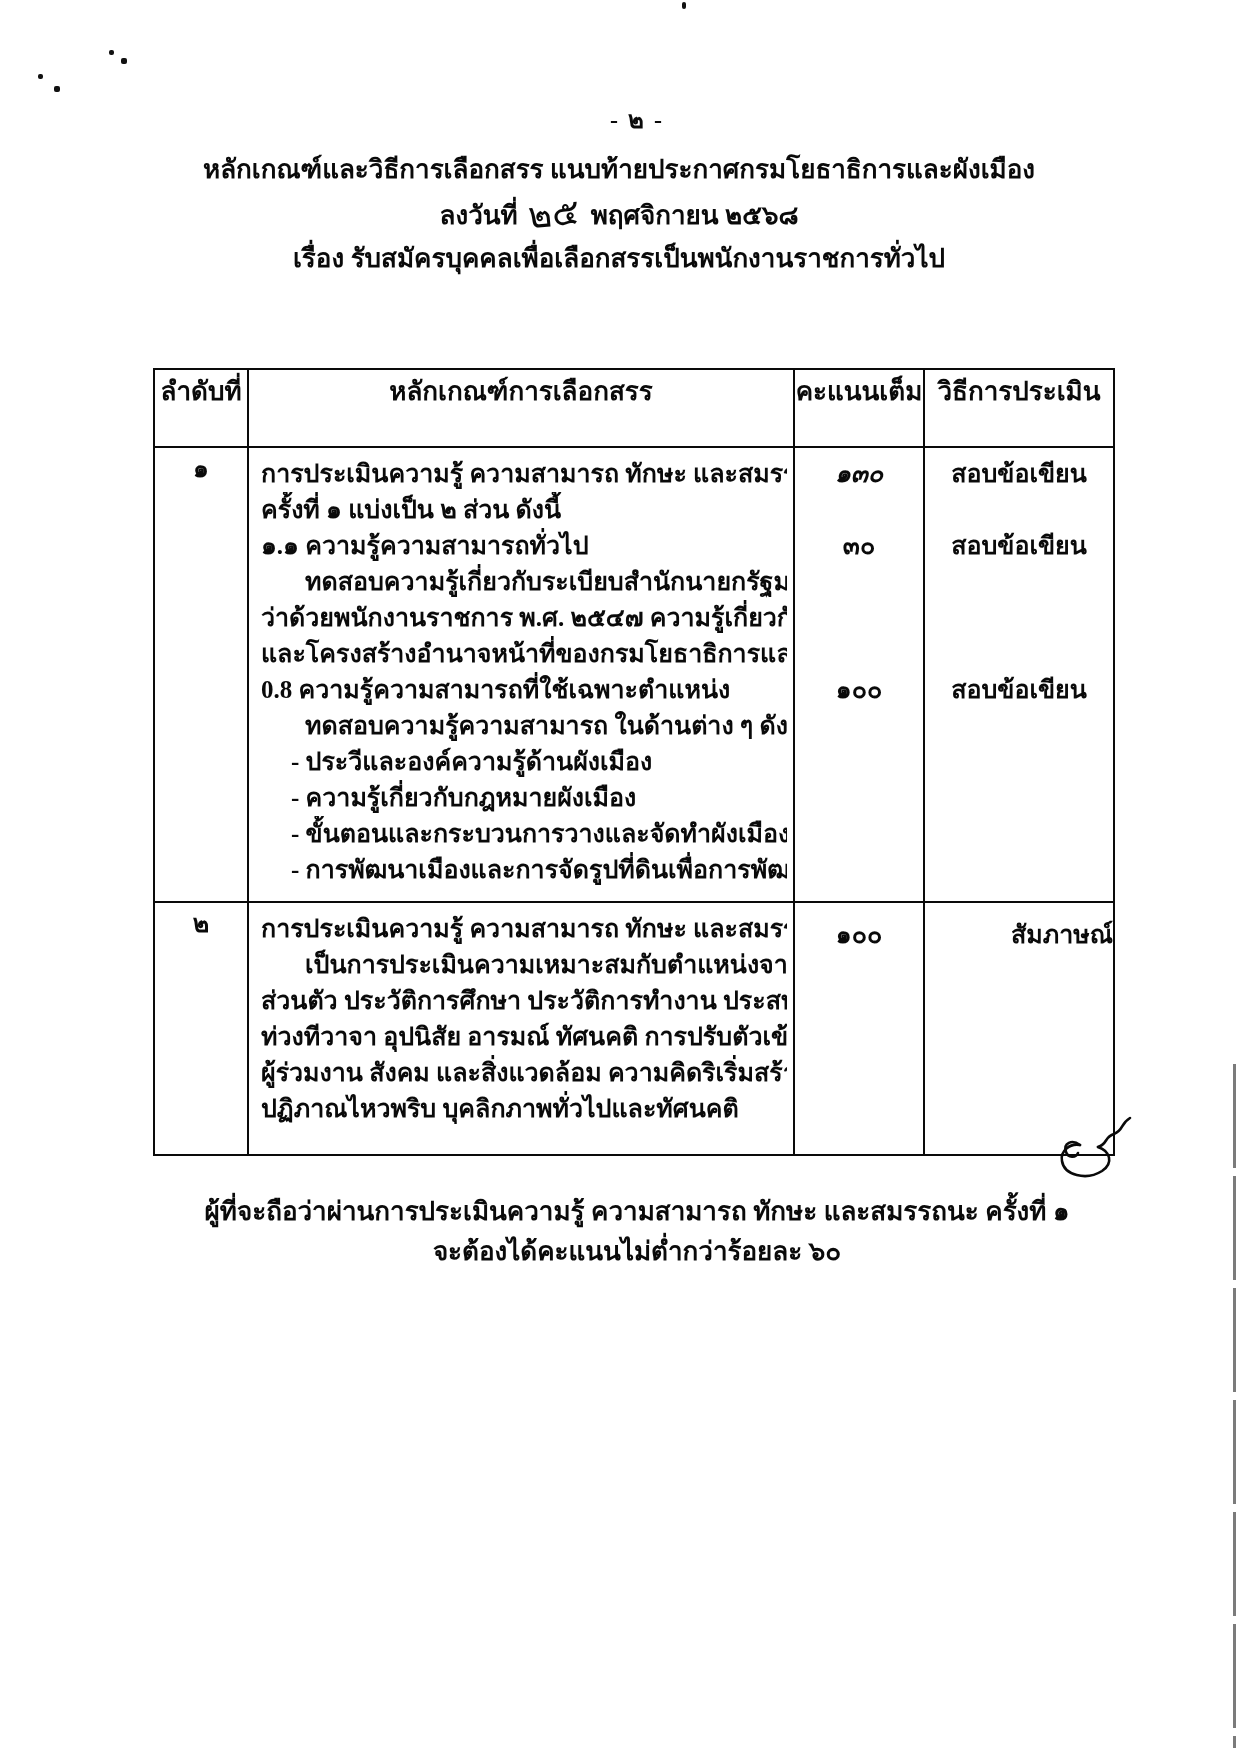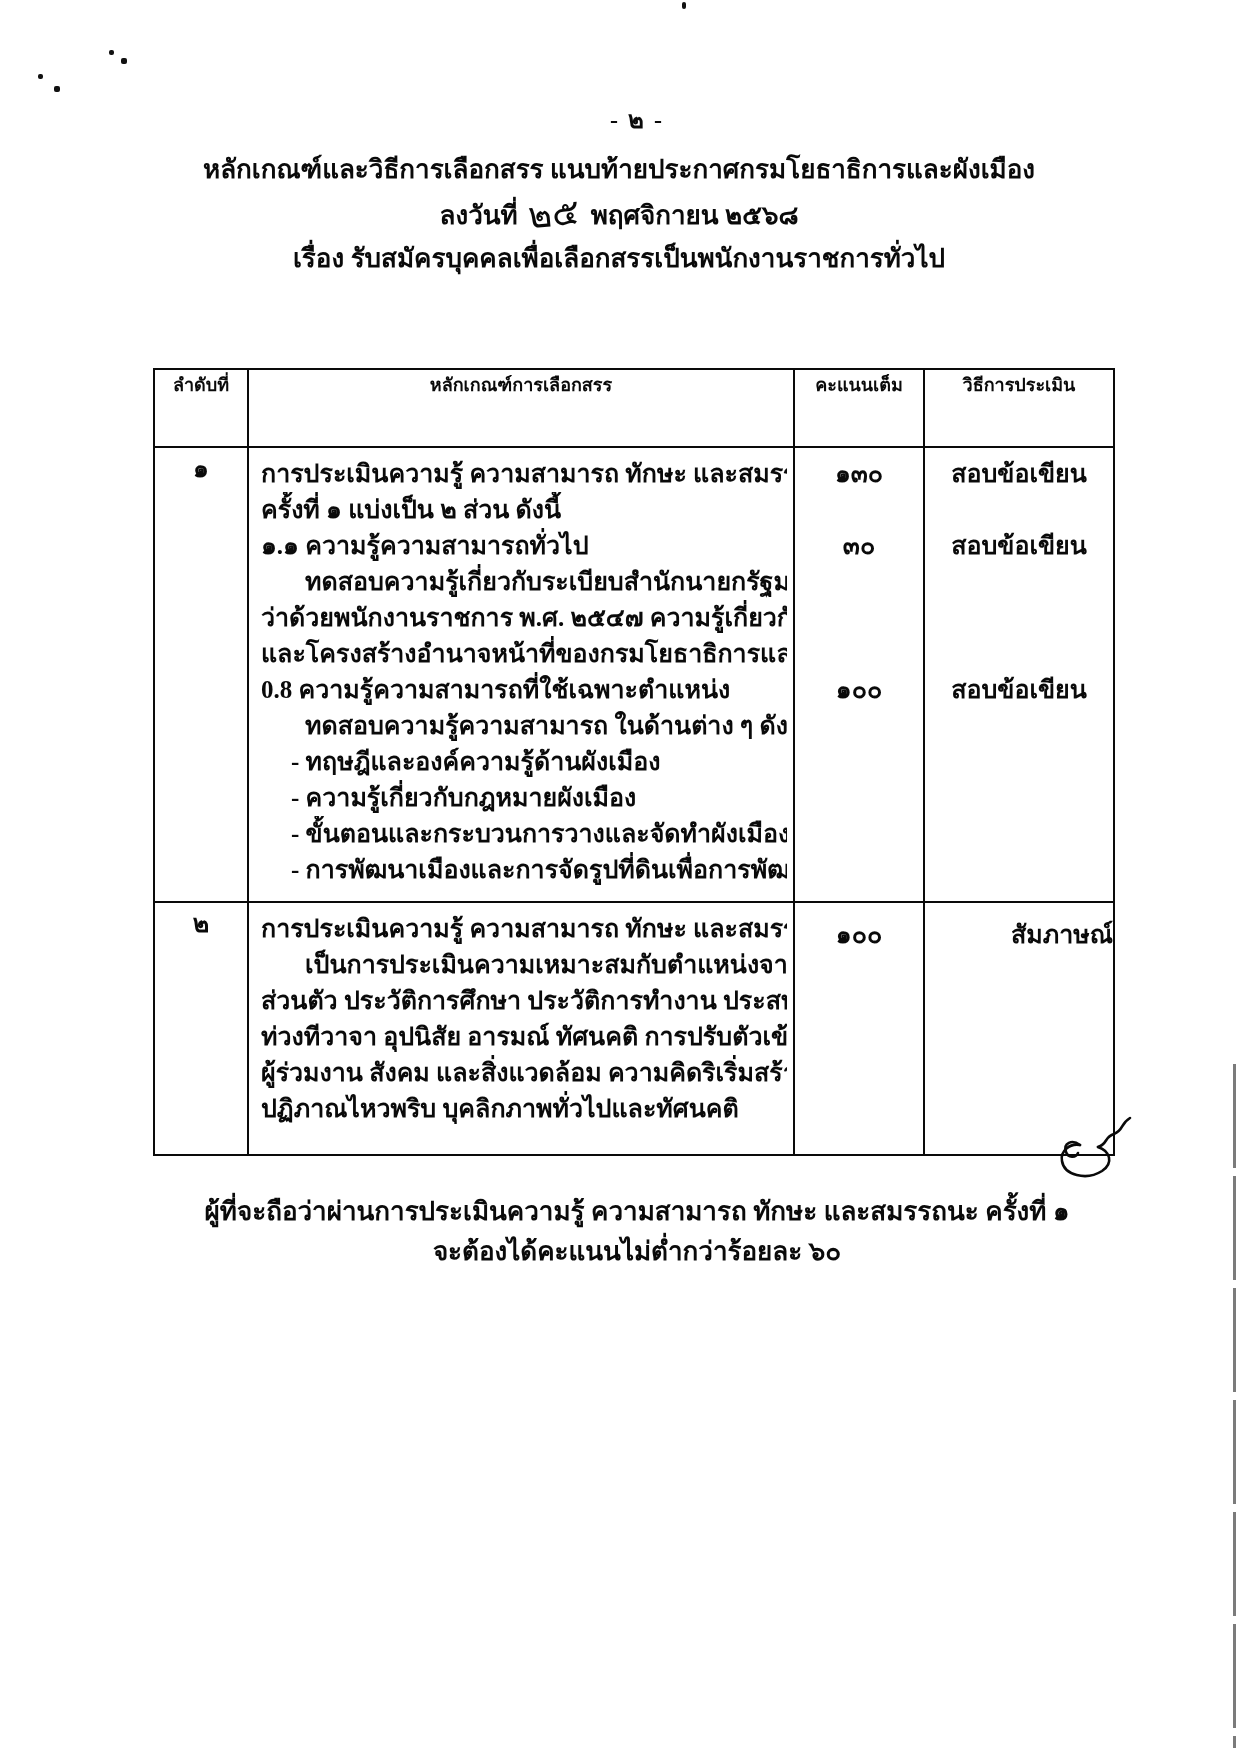--- a/index.html
+++ b/index.html
@@ -30,21 +30,21 @@
   table.criteria{
     position:absolute;left:153px;top:368px;width:960px;
     border-collapse:collapse;table-layout:fixed;
   }
   table.criteria td,table.criteria th{
     border:2.6px solid #0a0a0a;vertical-align:top;padding:0;
     font-weight:bold;color:#0a0a0a;
   }
   th.hdr{
     height:76px;text-align:center;vertical-align:middle;
-    font-size:18px;font-weight:bold;
+    font-size:26px;font-weight:bold;
   }
   td.no-cell{text-align:center;font-size:25px;padding-top:14px;}
   td.criteria-cell{position:relative;}
   .lines{padding:8px 6px 0 12px;}
   .cline{font-size:25px;line-height:36px;white-space:nowrap;overflow:hidden;}
   .ind-0{padding-left:0;}
   .ind-1{padding-left:30px;}
   .ind-2{padding-left:44px;}
   td.score-cell,td.method-cell{position:relative;font-size:25px;}
   .abs-val{
@@ -106,28 +106,28 @@
           <td class="criteria-cell">
             <div class="lines">
               <div class="cline ind-0">การประเมินความรู้ ความสามารถ ทักษะ และสมรรถนะ</div>
               <div class="cline ind-0">ครั้งที่ ๑ แบ่งเป็น ๒ ส่วน ดังนี้</div>
               <div class="cline ind-0">๑.๑ ความรู้ความสามารถทั่วไป</div>
               <div class="cline ind-2">ทดสอบความรู้เกี่ยวกับระเบียบสำนักนายกรัฐมนตรี</div>
               <div class="cline ind-0">ว่าด้วยพนักงานราชการ พ.ศ. ๒๕๔๗ ความรู้เกี่ยวกับภารกิจ</div>
               <div class="cline ind-0">และโครงสร้างอำนาจหน้าที่ของกรมโยธาธิการและผังเมือง</div>
               <div class="cline ind-0">0.8 ความรู้ความสามารถที่ใช้เฉพาะตำแหน่ง</div>
               <div class="cline ind-2">ทดสอบความรู้ความสามารถ ในด้านต่าง ๆ ดังนี้</div>
-              <div class="cline ind-1">- ทฤษฎีและองค์ความรู้ด้านผังเมือง</div>
+              <div class="cline ind-1">- ประวีและองค์ความรู้ด้านผังเมือง</div>
               <div class="cline ind-1">- ความรู้เกี่ยวกับกฎหมายผังเมือง</div>
               <div class="cline ind-1">- ขั้นตอนและกระบวนการวางและจัดทำผังเมือง</div>
               <div class="cline ind-1">- การพัฒนาเมืองและการจัดรูปที่ดินเพื่อการพัฒนาพื้นที่</div>
             </div>
           </td>
           <td class="score-cell">
-            <div class="abs-val" style="top: 8px;">๑๓๐</div>
+            <div class="abs-val" style="top: 8px; font-style: italic;">๑๓๐</div>
             <div class="abs-val" style="top: 80px;">๓๐</div>
             <div class="abs-val" style="top: 224px;">๑๐๐</div>
           </td>
           <td class="method-cell">
             <div class="abs-val" style="top: 8px;">สอบข้อเขียน</div>
             <div class="abs-val" style="top: 80px;">สอบข้อเขียน</div>
             <div class="abs-val" style="top: 224px;">สอบข้อเขียน</div>
           </td>
         </tr>
         <tr>

